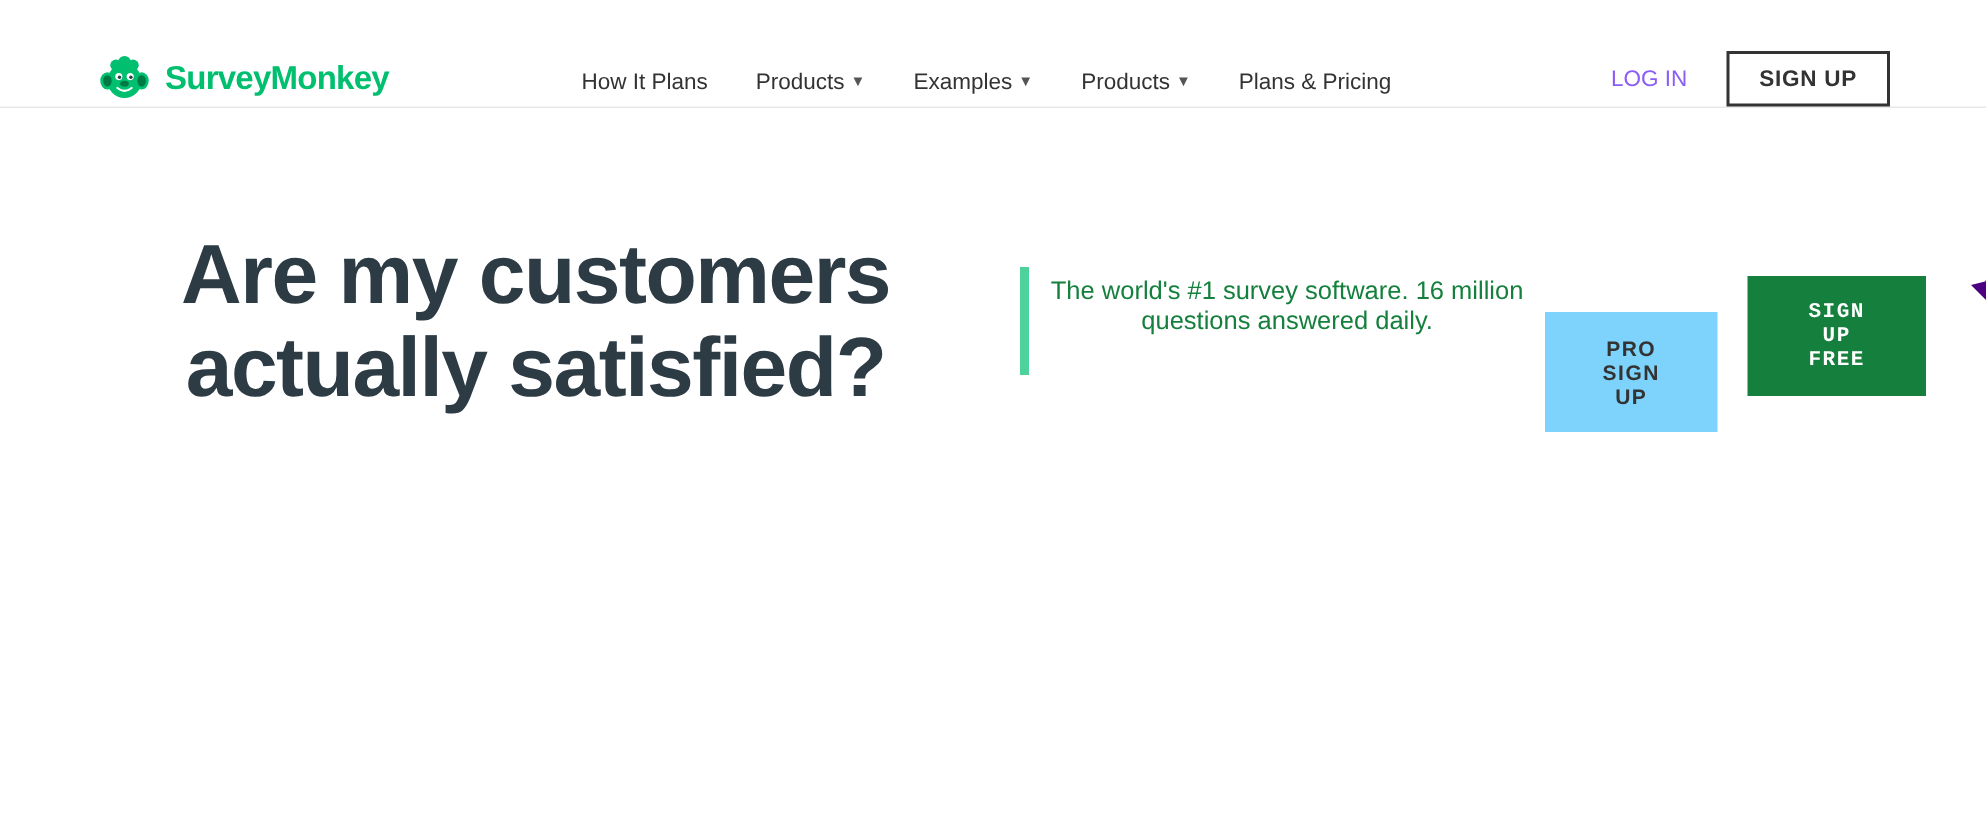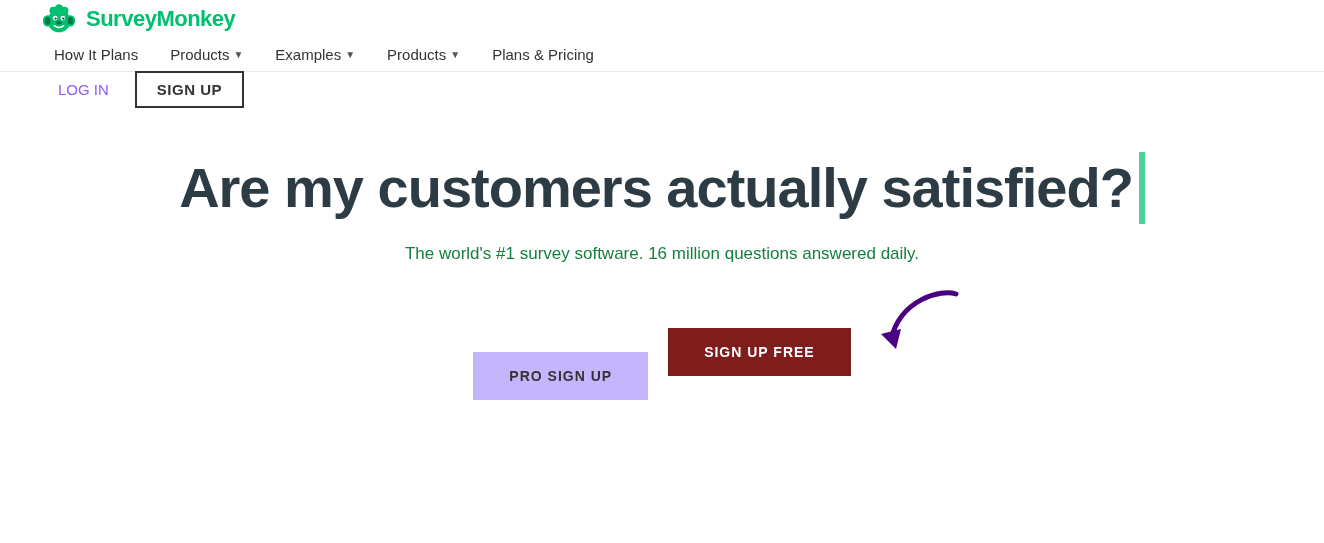--- a/index.html
+++ b/index.html
@@ -12,27 +12,26 @@
       font-family: 'Helvetica Neue', Arial, sans-serif;
       background: #ffffff;
       width: 1324px;
       min-height: 543px;
       overflow-x: hidden;
     }
 
     
     .navbar {
       display: flex;
-      align-items: flex-start;
+      align-items: flex-end;
       justify-content: space-between;
-      padding: 0 40px;
+      padding: 0 64px;
       height: 72px;
       border-bottom: 1px solid #e8e8e8;
       background: #fff;
-      flex-direction: column;
     }
 
     .logo-area {
       display: flex;
       align-items: center;
       gap: 8px;
       cursor: pointer;
     }
 
     .logo-icon {
@@ -94,21 +93,21 @@
       background: transparent;
       border: 2px solid #333;
       cursor: pointer;
       font-weight: 700;
       letter-spacing: 0.5px;
     }
 
     
     .hero {
       display: flex;
-      flex-direction: column;
+      flex-direction: row;
       align-items: center;
       justify-content: center;
       padding: 80px 40px 60px;
       text-align: center;
       position: relative;
     }
 
     .hero-heading-wrapper {
       display: flex;
       align-items: center;
@@ -144,38 +143,39 @@
       align-items: center;
       gap: 20px;
       position: relative;
     }
 
     .btn-pro {
       padding: 16px 36px;
       font-size: 14px;
       font-weight: 700;
       color: #333;
-      background: #c4b5fd;
+      background: #7dd3fc;
       border: none;
       cursor: pointer;
       letter-spacing: 1px;
       text-transform: uppercase;
       margin-top: 48px;
     }
 
     .btn-free {
       padding: 16px 36px;
       font-size: 14px;
       font-weight: 700;
       color: #fff;
-      background: #7f1d1d;
+      background: #15803d;
       border: none;
       cursor: pointer;
       letter-spacing: 1px;
       text-transform: uppercase;
+      font-family: Liberation Mono, monospace;
     }
 
     .arrow-wrapper {
       position: absolute;
       right: -120px;
       top: -20px;
     }
 
     
     .arrow-svg {

